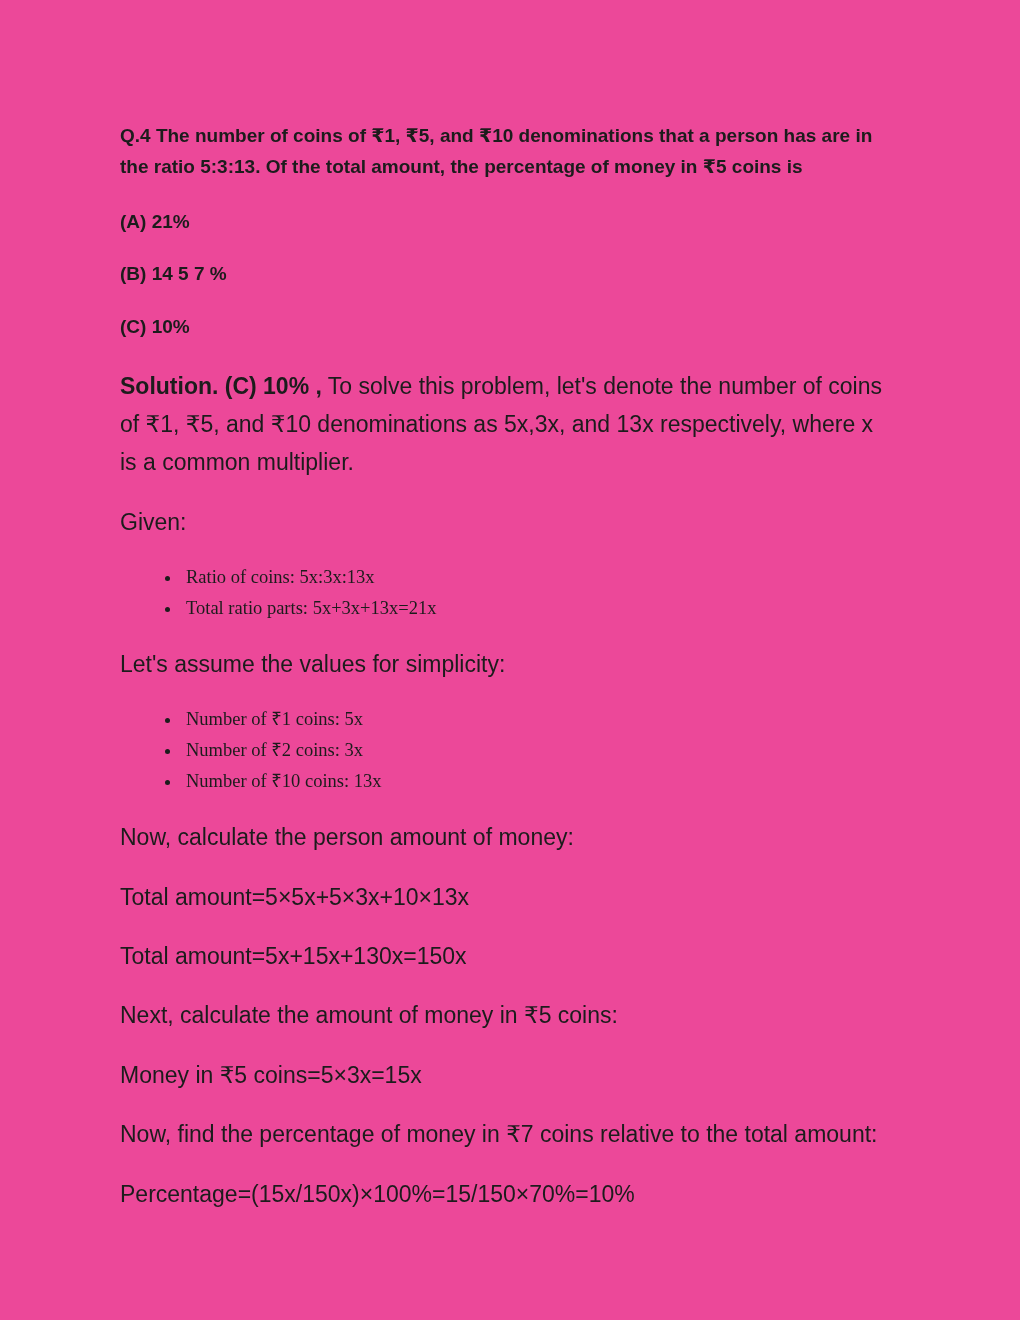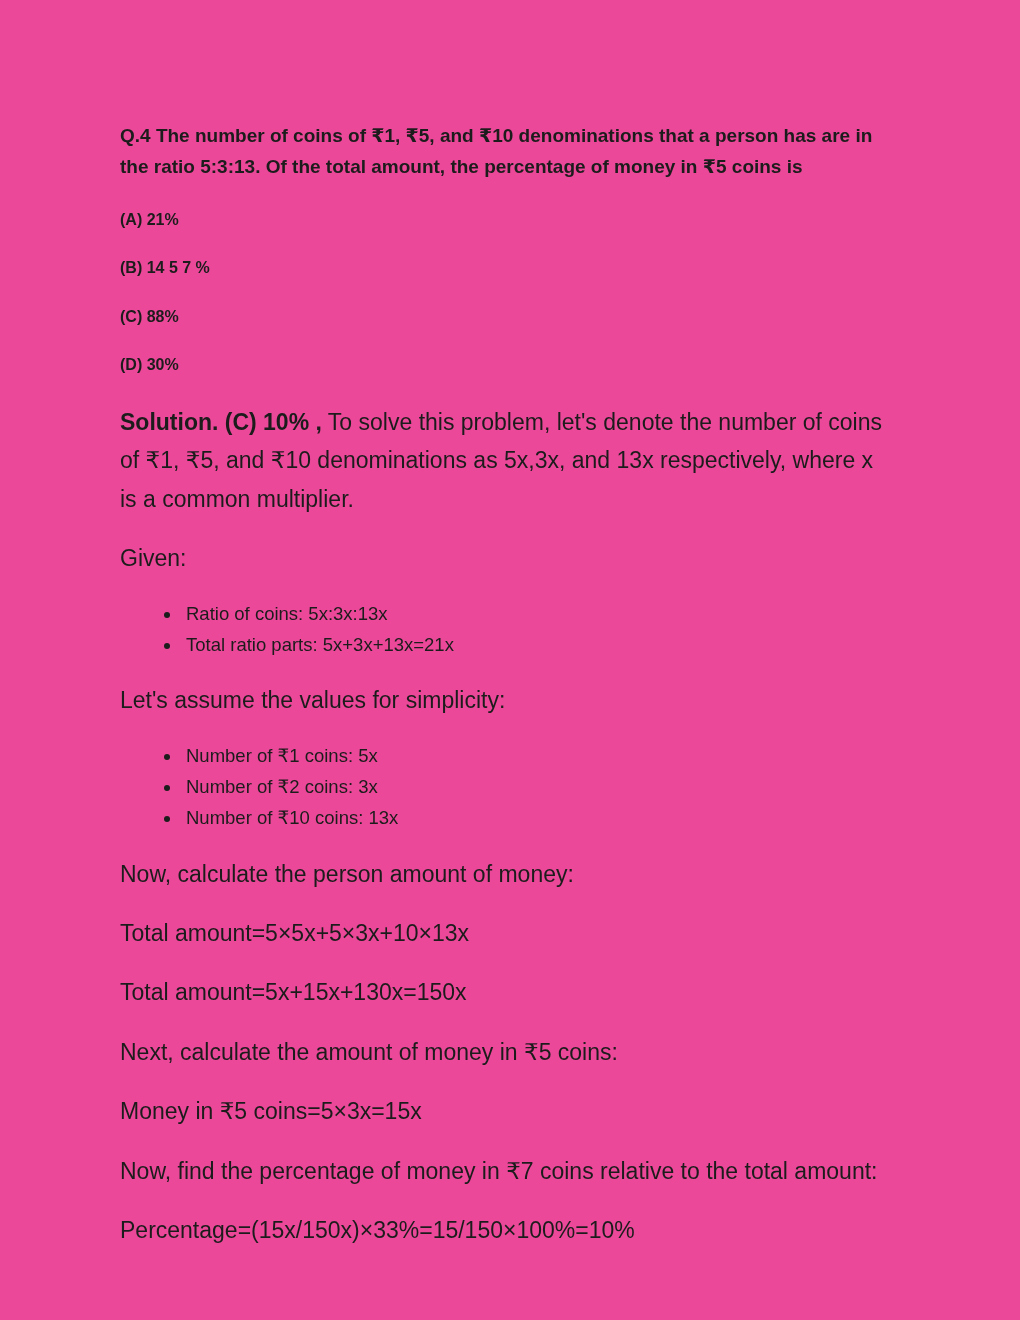--- a/index.html
+++ b/index.html
@@ -17,55 +17,55 @@
     font-family: "Liberation Sans", "DejaVu Sans", sans-serif;
     padding: 120px 126px 80px 120px;
   }
   .question {
     font-size: 19px;
     font-weight: bold;
     line-height: 1.65;
     margin: 0 0 26px 0;
   }
   .option {
-    font-size: 16px;
+    font-size: 19px;
     font-weight: bold;
     line-height: 1.35;
     margin: 0 0 27px 0;
   }
   .options { margin-bottom: 26px; }
   p.body {
     font-size: 23px;
     line-height: 1.67;
     margin: 0 0 21px 0;
   }
   p.body .bold { font-weight: bold; }
   ul.bullets {
     margin: 16px 0 21px 0;
     padding: 0 0 0 62px;
     list-style: disc;
+    font-family: Liberation Serif, serif;
   }
   ul.bullets li {
     font-size: 18.5px;
     line-height: 1.67;
     padding-left: 4px;
   }
 </style>
 </head>
 <body>
 
 <div class="page">
 
   <p class="question">Q.4 The number of coins of ₹1, ₹5, and ₹10 denominations that a person has are in the ratio 5:3:13. Of the total amount, the percentage of money in ₹5 coins is</p>
 
   <div class="options">
     <p class="option">(A) 21%</p>
     <p class="option">(B) 14 5 7 %</p>
-    <p class="option">(C) 88%</p>
-    <p class="option">(D) 30%</p>
+    <p class="option">(C) 10%</p>
   </div>
 
   <p class="body"><span class="bold">Solution. (C) 10% ,</span><span> To solve this problem, let's denote the number of coins of ₹1, ₹5, and ₹10 denominations as 5x,3x, and 13x respectively, where x is a common multiplier.</span></p>
 
   <p class="body">Given:</p>
 
   <ul class="bullets">
     <li>Ratio of coins: 5x:3x:13x</li>
     <li>Total ratio parts: 5x+3x+13x=21x</li>
   </ul>
@@ -77,15 +77,15 @@
     <li>Number of ₹2 coins: 3x</li>
     <li>Number of ₹10 coins: 13x</li>
   </ul>
 
   <p class="body">Now, calculate the person amount of money:</p>
   <p class="body">Total amount=5×5x+5×3x+10×13x</p>
   <p class="body">Total amount=5x+15x+130x=150x</p>
   <p class="body">Next, calculate the amount of money in ₹5 coins:</p>
   <p class="body">Money in ₹5 coins=5×3x=15x</p>
   <p class="body">Now, find the percentage of money in ₹7 coins relative to the total amount:</p>
-  <p class="body">Percentage=(15x/150x)×33%=15/150×100%=10%</p>
+  <p class="body">Percentage=(15x/150x)×100%=15/150×70%=10%</p>
 
 </div>
 
 </body></html>

